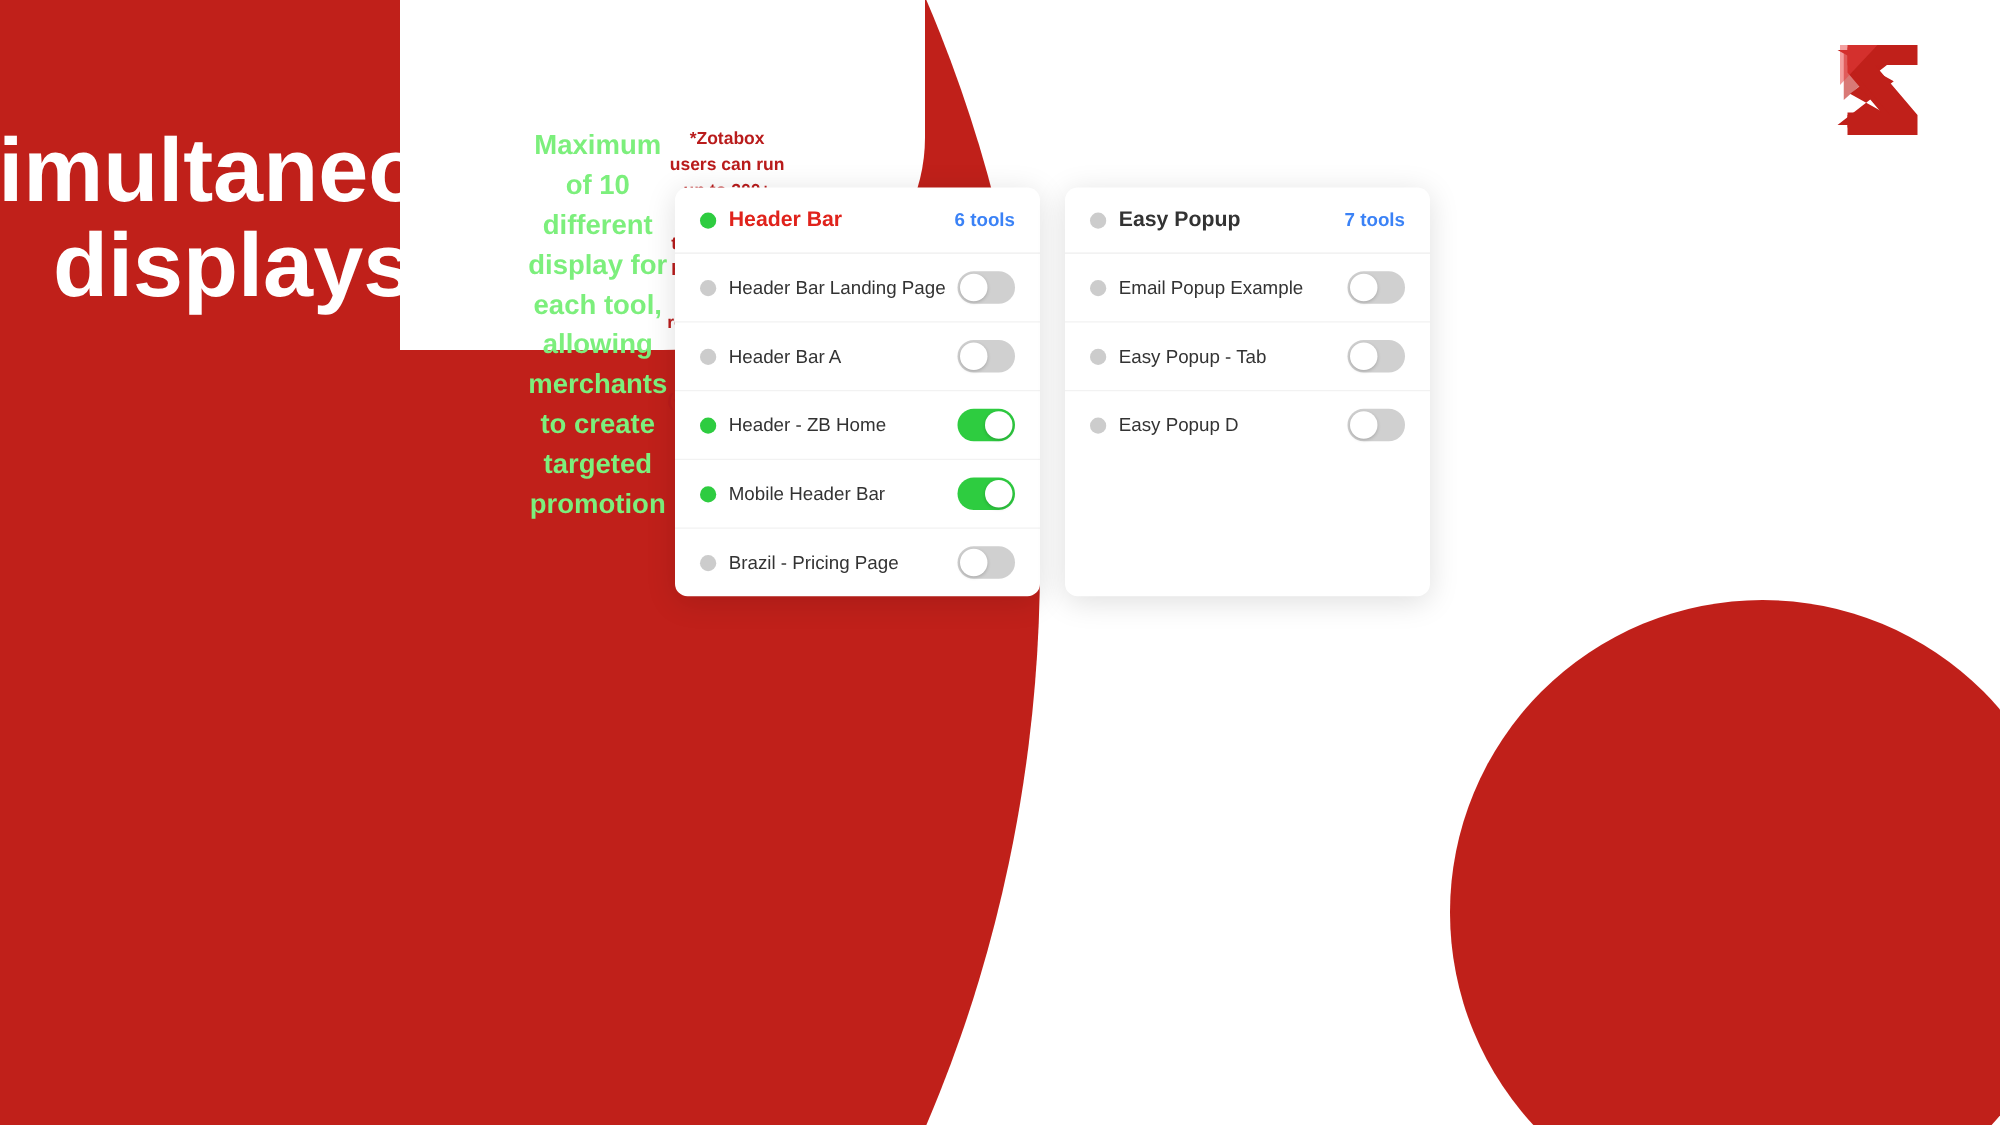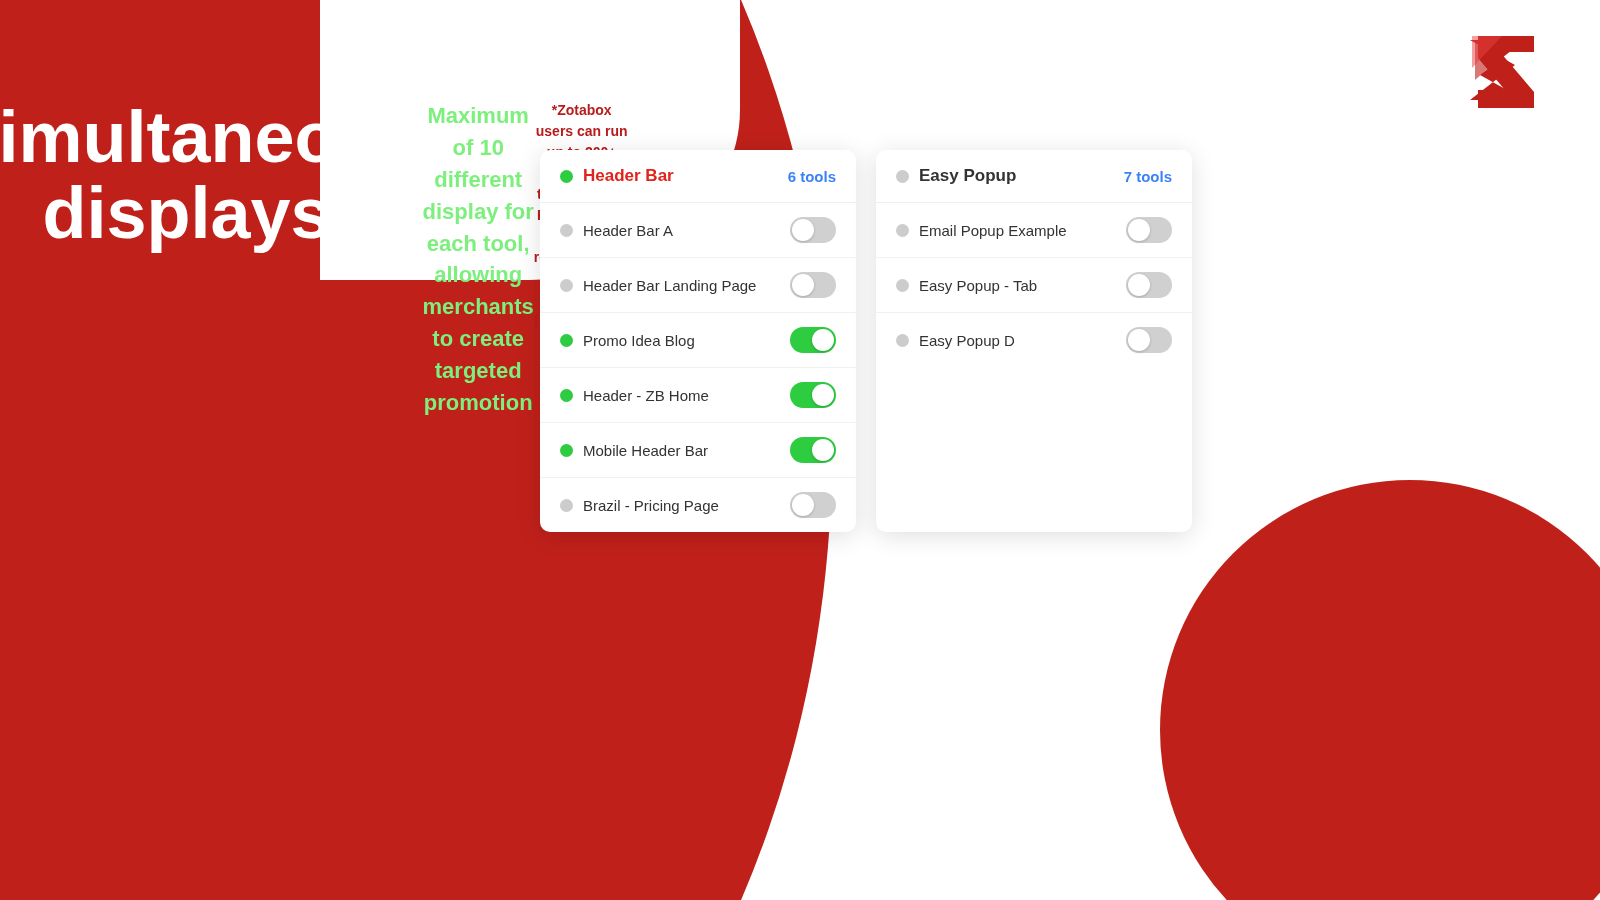--- a/index.html
+++ b/index.html
@@ -107,21 +107,21 @@
       display: flex;
       gap: 20px;
       z-index: 6;
     }
 
     
     .panel {
       background: #fff;
       border-radius: 10px;
       box-shadow: 0 4px 24px rgba(0,0,0,0.13);
-      width: 316px;
+      width: 292px;
       overflow: hidden;
     }
 
     .panel-header {
       display: flex;
       align-items: center;
       justify-content: space-between;
       padding: 16px 20px;
       border-bottom: 1px solid #eee;
     }
@@ -253,46 +253,37 @@
       <div class="panel-header-left">
         <div class="status-dot active"></div>
         <span class="panel-title">Header Bar</span>
       </div>
       <span class="tools-badge">6 tools</span>
     </div>
 
     <div class="panel-row">
       <div class="row-left">
         <div class="status-dot inactive"></div>
+        <span class="row-label">Header Bar Landing Page</span>
+      </div>
+      <div class="toggle off">
+        <div class="toggle-knob"></div>
+      </div>
+    </div>
+
+    <div class="panel-row">
+      <div class="row-left">
+        <div class="status-dot inactive"></div>
         <span class="row-label">Header Bar A</span>
       </div>
       <div class="toggle off">
         <div class="toggle-knob"></div>
       </div>
     </div>
 
-    <div class="panel-row">
-      <div class="row-left">
-        <div class="status-dot inactive"></div>
-        <span class="row-label">Header Bar Landing Page</span>
-      </div>
-      <div class="toggle off">
-        <div class="toggle-knob"></div>
-      </div>
-    </div>
-
-    <div class="panel-row">
-      <div class="row-left">
-        <div class="status-dot active"></div>
-        <span class="row-label">Promo Idea Blog</span>
-      </div>
-      <div class="toggle on">
-        <div class="toggle-knob"></div>
-      </div>
-    </div>
 
     <div class="panel-row">
       <div class="row-left">
         <div class="status-dot active"></div>
         <span class="row-label">Header - ZB Home</span>
       </div>
       <div class="toggle on">
         <div class="toggle-knob"></div>
       </div>
     </div>

